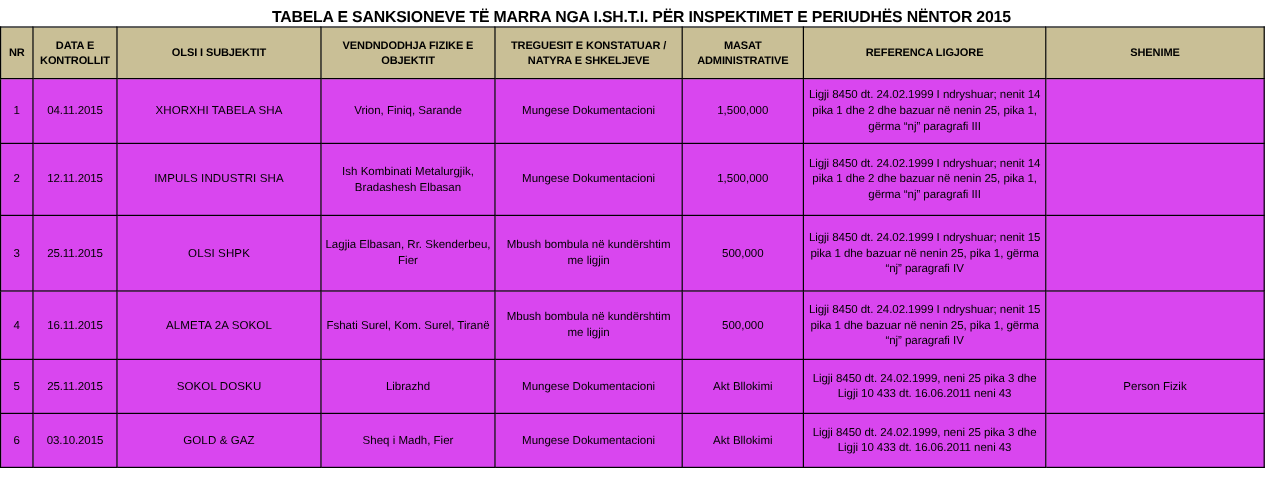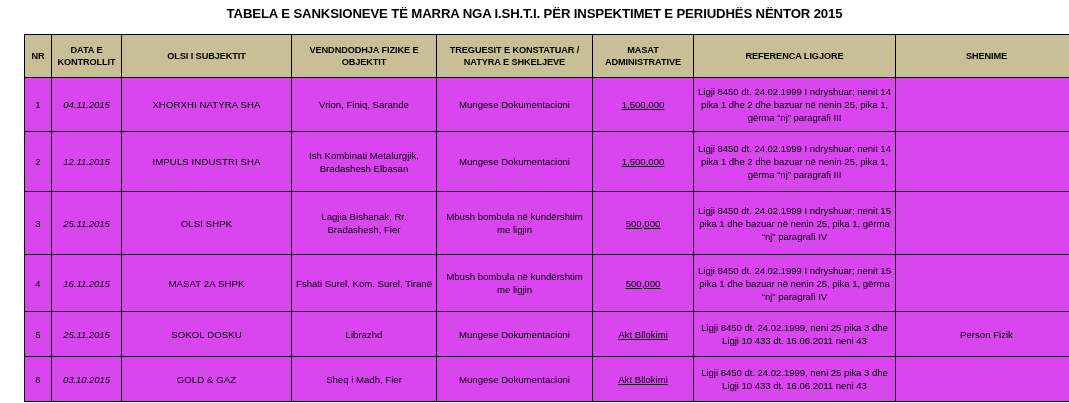--- a/index.html
+++ b/index.html
@@ -26,22 +26,21 @@
     text-align: center;
     font-size: 13.2px;
     font-weight: bold;
     letter-spacing: -0.15px;
     padding-top: 6px;
     padding-bottom: 0;
     line-height: 16px;
     color: #000000;
   }
   .table-wrap {
-    padding: 0 8px 0 24px;
-    margin-top: 12px;
+    padding: 0 8px 0 0;
   }
   table.sanctions {
     border-collapse: collapse;
     width: 1053px;
     table-layout: fixed;
     border: 1.6px solid #000;
   }
   table.sanctions th,
   table.sanctions td {
     border: 1.6px solid #000000;
@@ -57,25 +56,25 @@
     height: 43px;
     letter-spacing: -0.1px;
   }
   table.sanctions tbody td {
     background: #d946ef;
     font-size: 9.6px;
     font-weight: normal;
     line-height: 13px;
   }
   td.c-nr { font-size: 9.4px; }
-  td.c-date { font-size: 9.6px; letter-spacing: -0.1px; font-style: italic; }
+  td.c-date { font-size: 9.6px; letter-spacing: -0.1px; }
   td.c-name { font-weight: bold; font-size: 10px; letter-spacing: 0.1px; }
   td.c-loc { font-size: 9.5px; }
   td.c-viol { font-size: 9.6px; }
-  td.c-amount { font-size: 9.6px; text-decoration: underline; }
+  td.c-amount { font-size: 9.6px; }
   td.c-ref { font-size: 9.4px; line-height: 13.5px; letter-spacing: -0.05px; }
   td.c-note { font-size: 9.5px; }
 
   
   col.w-nr     { width: 27px; }
   col.w-date   { width: 70px; }
   col.w-name   { width: 170px; }
   col.w-loc    { width: 145px; }
   col.w-viol   { width: 156px; }
   col.w-amount { width: 101px; }
@@ -116,51 +115,51 @@
           <th>TREGUESIT E KONSTATUAR / NATYRA E SHKELJEVE</th>
           <th>MASAT ADMINISTRATIVE</th>
           <th>REFERENCA LIGJORE</th>
           <th>SHENIME</th>
         </tr>
       </thead>
       <tbody>
         <tr class="r-tall1">
           <td class="c-nr">1</td>
           <td class="c-date">04.11.2015</td>
-          <td class="c-name">XHORXHI NATYRA SHA</td>
+          <td class="c-name">XHORXHI TABELA SHA</td>
           <td class="c-loc">Vrion, Finiq, Sarande</td>
           <td class="c-viol">Mungese Dokumentacioni</td>
           <td class="c-amount">1,500,000</td>
           <td class="c-ref">Ligji 8450 dt. 24.02.1999 I ndryshuar; nenit 14 pika 1 dhe 2 dhe bazuar në nenin 25, pika 1, gërma “nj” paragrafi III</td>
           <td class="c-note"></td>
         </tr>
         <tr class="r-tall2">
           <td class="c-nr">2</td>
           <td class="c-date">12.11.2015</td>
           <td class="c-name">IMPULS INDUSTRI SHA</td>
           <td class="c-loc">Ish Kombinati Metalurgjik, Bradashesh Elbasan</td>
           <td class="c-viol">Mungese Dokumentacioni</td>
           <td class="c-amount">1,500,000</td>
           <td class="c-ref">Ligji 8450 dt. 24.02.1999 I ndryshuar; nenit 14 pika 1 dhe 2 dhe bazuar në nenin 25, pika 1, gërma “nj” paragrafi III</td>
           <td class="c-note"></td>
         </tr>
         <tr class="r-tall3">
           <td class="c-nr">3</td>
           <td class="c-date">25.11.2015</td>
           <td class="c-name">OLSI SHPK</td>
-          <td class="c-loc">Lagjia Bishanak, Rr. Bradashesh, Fier</td>
+          <td class="c-loc">Lagjia Elbasan, Rr. Skenderbeu, Fier</td>
           <td class="c-viol">Mbush bombula në kundërshtim me ligjin</td>
           <td class="c-amount">500,000</td>
           <td class="c-ref">Ligji 8450 dt. 24.02.1999 I ndryshuar; nenit 15 pika 1 dhe bazuar në nenin 25, pika 1, gërma “nj” paragrafi IV</td>
           <td class="c-note"></td>
         </tr>
         <tr class="r-tall4">
           <td class="c-nr">4</td>
           <td class="c-date">16.11.2015</td>
-          <td class="c-name">MASAT 2A SHPK</td>
+          <td class="c-name">ALMETA 2A SOKOL</td>
           <td class="c-loc">Fshati Surel, Kom. Surel, Tiranë</td>
           <td class="c-viol">Mbush bombula në kundërshtim me ligjin</td>
           <td class="c-amount">500,000</td>
           <td class="c-ref">Ligji 8450 dt. 24.02.1999 I ndryshuar; nenit 15 pika 1 dhe bazuar në nenin 25, pika 1, gërma “nj” paragrafi IV</td>
           <td class="c-note"></td>
         </tr>
         <tr class="r-short">
           <td class="c-nr">5</td>
           <td class="c-date">25.11.2015</td>
           <td class="c-name">SOKOL DOSKU</td>

